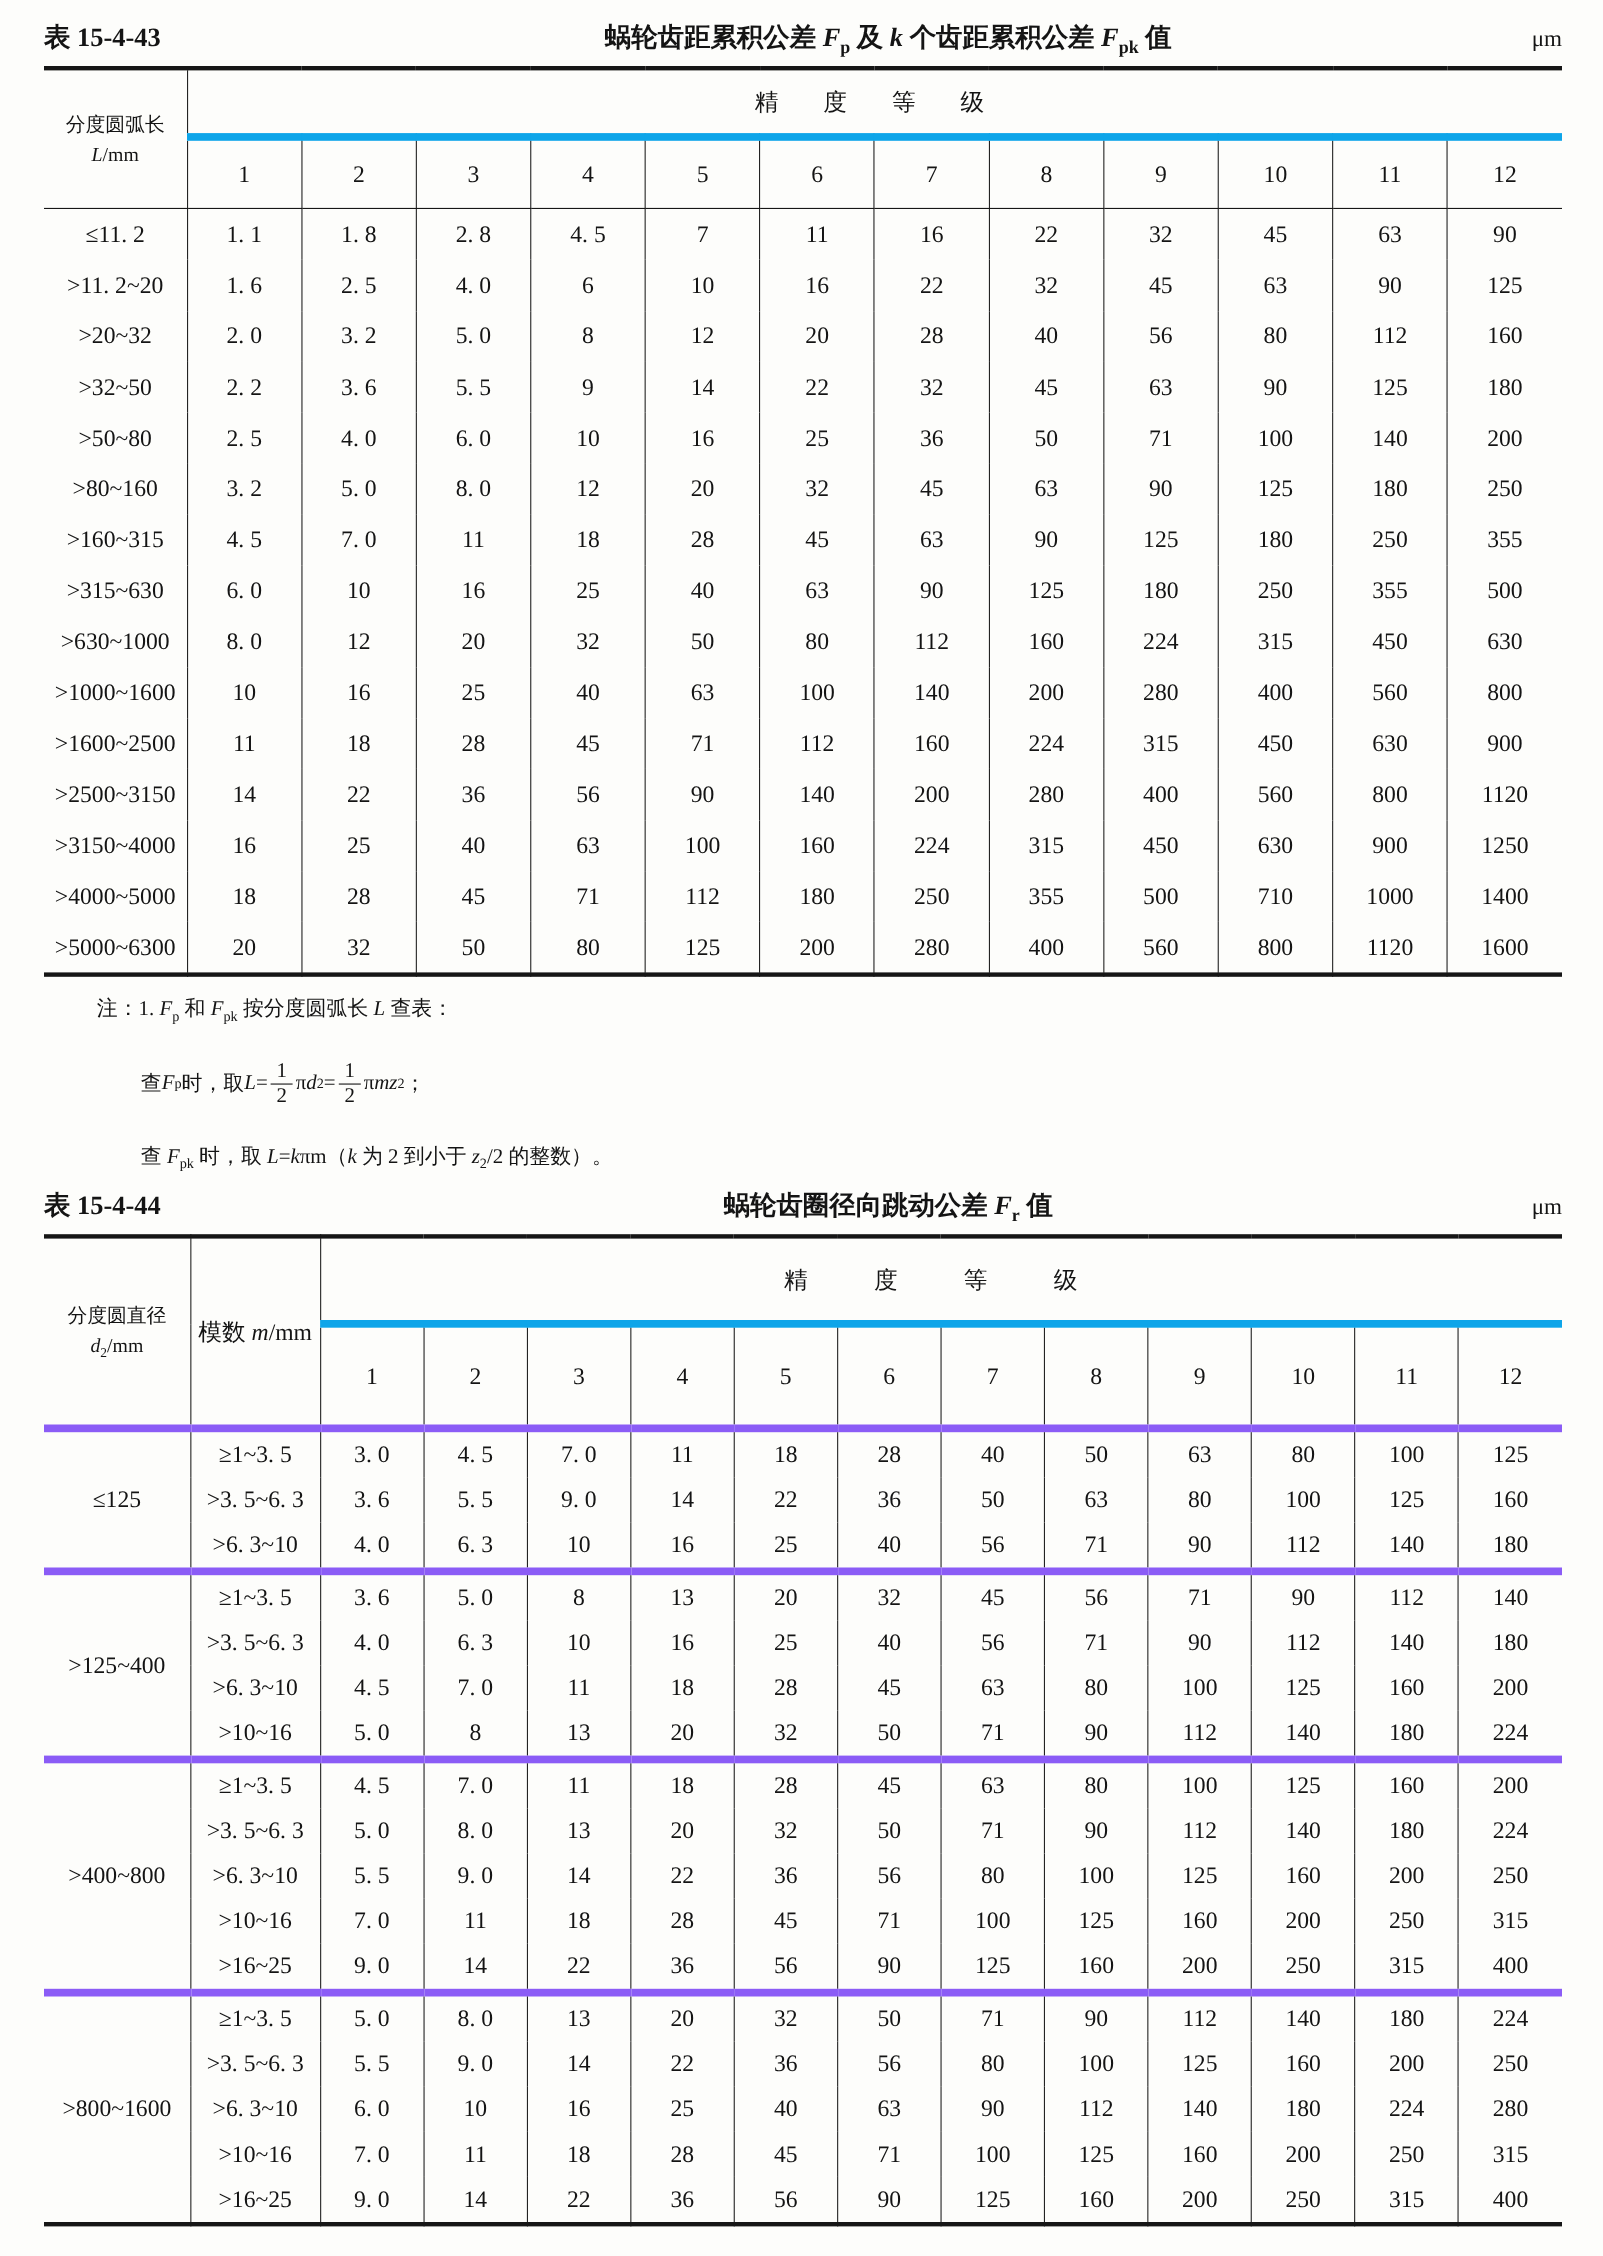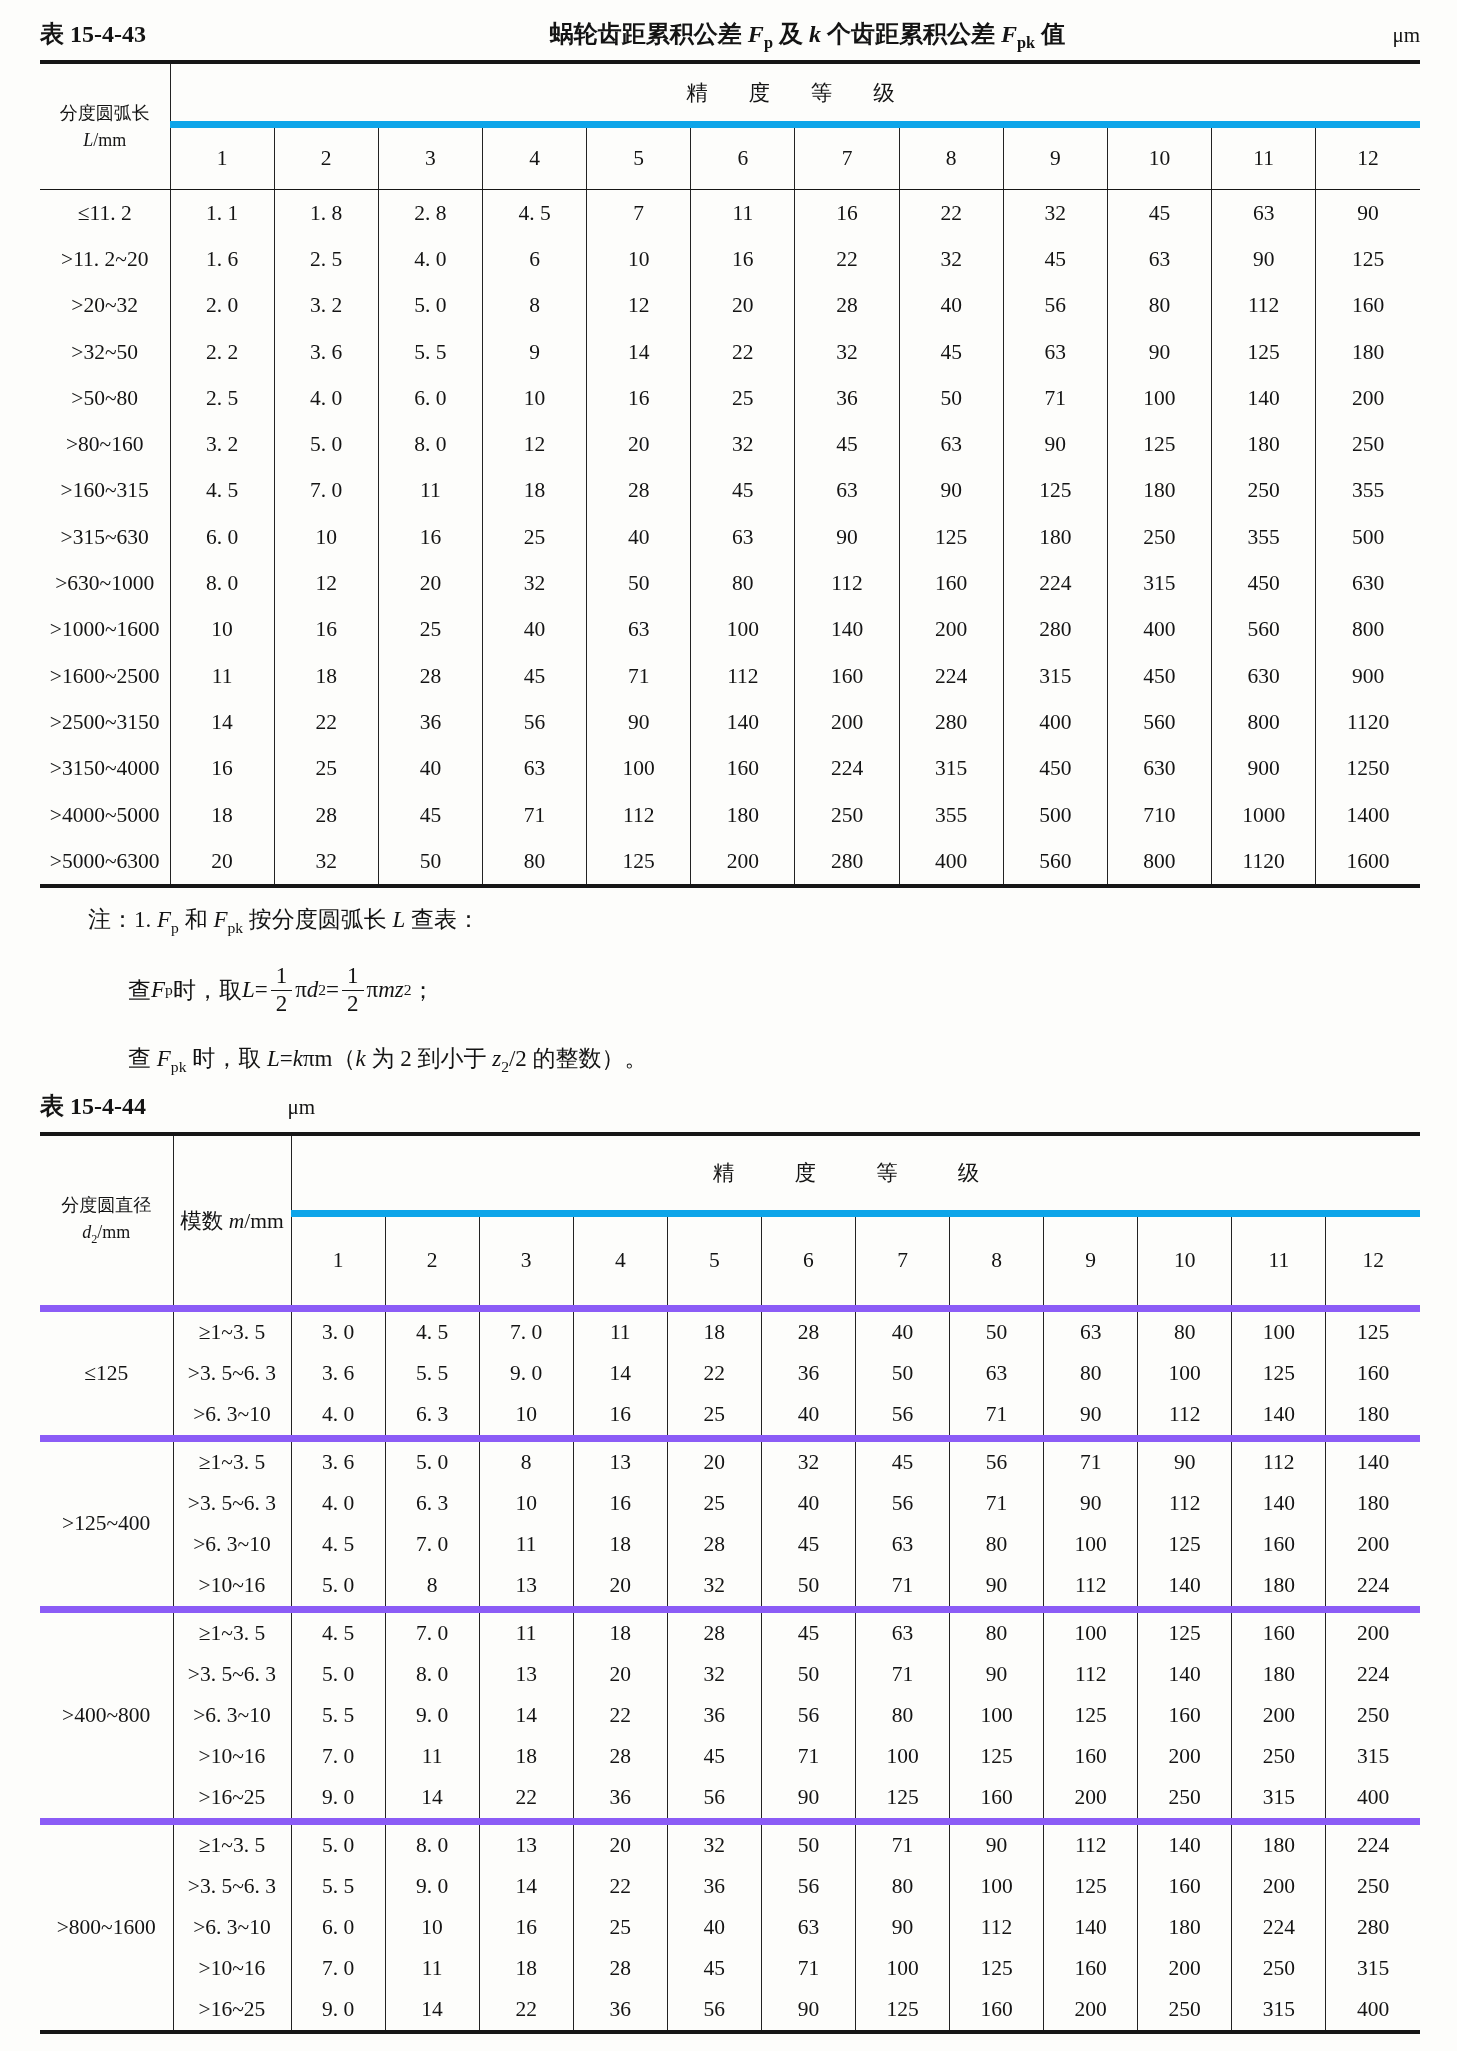--- a/index.html
+++ b/index.html
@@ -49,21 +49,21 @@
   #t1 thead tr.jd-row th { height:57px; }
   #t1 thead tr.num-row th { height:61px; }
   #t1 tbody td { height:46.3px; }
 
   #t2 thead tr.jd-row th { height:74px; }
   #t2 thead tr.num-row th { height:88px; }
   #t2 tbody td { height:41px; }
   #t2 tbody tr.group-start td { border-top:7px solid #8b5cf6; }
 
   
-  .notes { font-size:23px; margin-top:16px; }
+  .notes { font-size:19px; margin-top:16px; }
   .note-1 { padding-left:48px; margin-top:12px; }
   .formula-1 { padding-left:88px; margin:14px 0; display:flex; align-items:center; min-height:78px; }
   .formula-2 { padding-left:88px; margin:6px 0 12px; }
   .note-2 { padding-left:58px; margin:10px 0 18px; }
   .frac { display:inline-flex; flex-direction:column; align-items:center; vertical-align:middle; margin:0 3px; line-height:1.15; }
   .frac .num { padding:0 5px; border-bottom:1.3px solid #141414; }
   .t2-caption { margin-top:14px; }
 </style>
 </head>
 <body>
@@ -357,20 +357,21 @@
         <span class="iv">m</span>
         <span class="iv">z</span>
         <sub>2</sub>
         <span>；</span>
     </div>
     <div class="formula-2"><span>查 </span><span class="iv">F</span><sub>pk</sub><span> 时，取 </span><span class="iv">L</span><span>=</span><span class="iv">k</span><span>πm</span><span>（</span><span class="iv">k</span><span> 为 2 到小于 </span><span class="iv">z</span><sub>2</sub><span>/2 的整数）。</span></div>
   </div>
 
   <div class="titlebar t2-caption">
     <div class="tb-label">表 15-4-44</div>
+    <div class="tb-title"><span>蜗轮齿圈径向跳动公差 </span><span class="iv">F</span><sub>r</sub><span> 值</span></div>
     <div class="tb-unit">μm</div>
   </div>
 
   <table class="tbl" id="t2">
     <colgroup>
         <col style="width:133px">
         <col style="width:118px">
       </colgroup>
     <thead>
       <tr class="jd-row">

